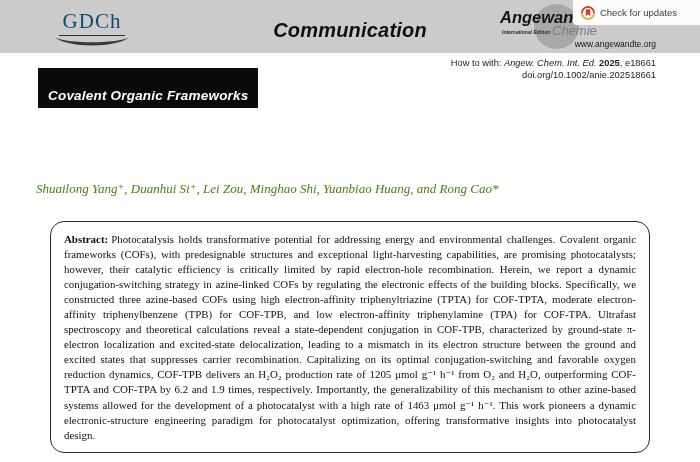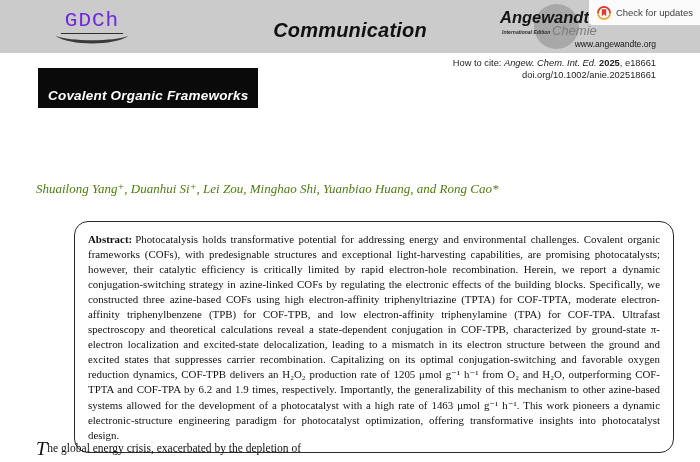--- a/index.html
+++ b/index.html
@@ -8,22 +8,22 @@
     position:relative; width:700px; height:462px; overflow:hidden;
     background:#ffffff; font-family:"Liberation Serif","DejaVu Serif",serif;
   }
   
   .header-bar {
     position:absolute; left:0; top:0; width:700px; height:53px;
     background:#cbcbcb;
   }
   .gdch { position:absolute; left:46px; top:9px; width:92px; text-align:center; }
   .gdch-text {
-    display:inline-block; font-family:Liberation Mono, monospace;
-    font-size:21px; font-weight:500; color:#6d28d9; letter-spacing:1px;
+    display:inline-block; font-family:Liberation Serif, serif;
+    font-size:21px; font-weight:500; color:#0c4a6e; letter-spacing:1px;
     border-bottom:1.6px solid #2e2e2e; padding:0 4px 1px 4px;
   }
   .gdch-swoosh { display:block; margin:1px auto 0 auto; }
   .comm {
     position:absolute; left:0; top:19px; width:700px; text-align:center;
     font-family:"Liberation Sans",sans-serif; font-style:italic; font-weight:bold;
     font-size:20px; color:#101010; letter-spacing:0.2px;
   }
   .ang { position:absolute; right:40px; top:5px; width:172px; height:47px; }
   .ang-circle { position:absolute; left:46px; top:-1px; width:45px; height:45px;
@@ -36,21 +36,21 @@
     font-size:5px; color:#2c2c2c; }
   .ang-chemie { position:absolute; left:64px; top:18px;
     font-family:"Liberation Sans",sans-serif; font-style:italic;
     font-size:13px; color:#7d7d7d; }
   .ang-url { position:absolute; right:4px; top:34px;
     font-family:"Liberation Sans",sans-serif; font-size:8.5px; color:#141414; }
   
   .check-badge {
     position:absolute; top:0; right:0; height:25px; z-index:5;
     background:#fbfbfb; border-radius:0 0 0 4px;
-    display:flex; align-items:center; gap:5px; padding:0 7px 0 8px;
+    display:flex; align-items:center; gap:5px; padding:0 23px 0 8px;
     cursor:pointer;
   }
   .check-badge span {
     font-family:"Liberation Sans",sans-serif; font-size:9.5px; color:#3d3d3d;
   }
   
   .cite {
     position:absolute; right:44px; top:57px; text-align:right;
     font-family:"Liberation Sans",sans-serif; font-size:9.3px; line-height:12px;
     color:#1c1c1c;
@@ -70,21 +70,21 @@
     font-weight:bold; font-size:18.5px; line-height:22.5px; color:#000000;
   }
   .authors {
     position:absolute; left:36px; top:181px; width:620px;
     font-style:italic; font-size:13px; color:#4d7c0f;
   }
   
   .abstract-box {
     position:absolute; left:50px; top:221px; width:600px;
     border:1.2px solid #2a2a2a; border-radius:14px;
-    padding:10px 13px 9px 13px; background:#ffffff;margin-left:24px;
+    padding:10px 13px 9px 13px; background:#ffffff;
   }
   .abstract-text {
     font-size:10.9px; line-height:15.05px; text-align:justify; color:#101010;
   }
   .abs-label { font-weight:bold; margin-right:3px; }
   
   .cols {
     position:absolute; left:36px; top:441px; width:628px;
     display:flex; gap:26px;
   }
@@ -121,37 +121,34 @@
       <path d="M1.5 10 A8.5 8.5 0 0 1 18.5 10" fill="none" stroke="#dd3b2e" stroke-width="3"></path>
       <path d="M18.5 10 A8.5 8.5 0 0 1 1.5 10" fill="none" stroke="#f2a93c" stroke-width="3"></path>
       <circle cx="10" cy="10" r="7" fill="#ffffff"></circle>
       <path d="M6.8 4.5 h6.4 v10 l-3.2 -2.8 l-3.2 2.8 z" fill="#dd3b2e"></path>
     </svg>
     <span>Check for updates</span>
   </div>
 
   <div class="cite">
     <div>
-      <span>How to cite:</span>
+      <span>How to with:</span>
       <span class="it">Angew. Chem. Int. Ed.</span>
       <span class="b">2025</span><span>, e18661</span>
     </div>
     <div class="cite-doi">doi.org/10.1002/anie.202518661</div>
   </div>
 
   <div class="topic-badge">Covalent Organic Frameworks</div>
 
 
   <div class="authors">Shuailong Yang⁺, Duanhui Si⁺, Lei Zou, Minghao Shi, Yuanbiao Huang, and Rong Cao*</div>
 
   <div class="abstract-box">
     <p class="abstract-text">
       <span class="abs-label">Abstract:</span><span>Photocatalysis holds transformative potential for addressing energy and environmental challenges. Covalent organic frameworks (COFs), with predesignable structures and exceptional light-harvesting capabilities, are promising photocatalysts; however, their catalytic efficiency is critically limited by rapid electron-hole recombination. Herein, we report a dynamic conjugation-switching strategy in azine-linked COFs by regulating the electronic effects of the building blocks. Specifically, we constructed three azine-based COFs using high electron-affinity triphenyltriazine (TPTA) for COF-TPTA, moderate electron-affinity triphenylbenzene (TPB) for COF-TPB, and low electron-affinity triphenylamine (TPA) for COF-TPA. Ultrafast spectroscopy and theoretical calculations reveal a state-dependent conjugation in COF-TPB, characterized by ground-state π-electron localization and excited-state delocalization, leading to a mismatch in its electron structure between the ground and excited states that suppresses carrier recombination. Capitalizing on its optimal conjugation-switching and favorable oxygen reduction dynamics, COF-TPB delivers an H₂O₂ production rate of 1205 μmol g⁻¹ h⁻¹ from O₂ and H₂O, outperforming COF-TPTA and COF-TPA by 6.2 and 1.9 times, respectively. Importantly, the generalizability of this mechanism to other azine-based systems allowed for the development of a photocatalyst with a high rate of 1463 μmol g⁻¹ h⁻¹. This work pioneers a dynamic electronic-structure engineering paradigm for photocatalyst optimization, offering transformative insights into photocatalyst design.</span>
     </p>
   </div>
 
   <div class="cols">
-    <div class="col col-left">
-      <span class="dropcap">T</span><span>he global energy crisis, exacerbated by the depletion of</span>
-    </div>
   </div>
 
 </div>
 
 </body></html>

